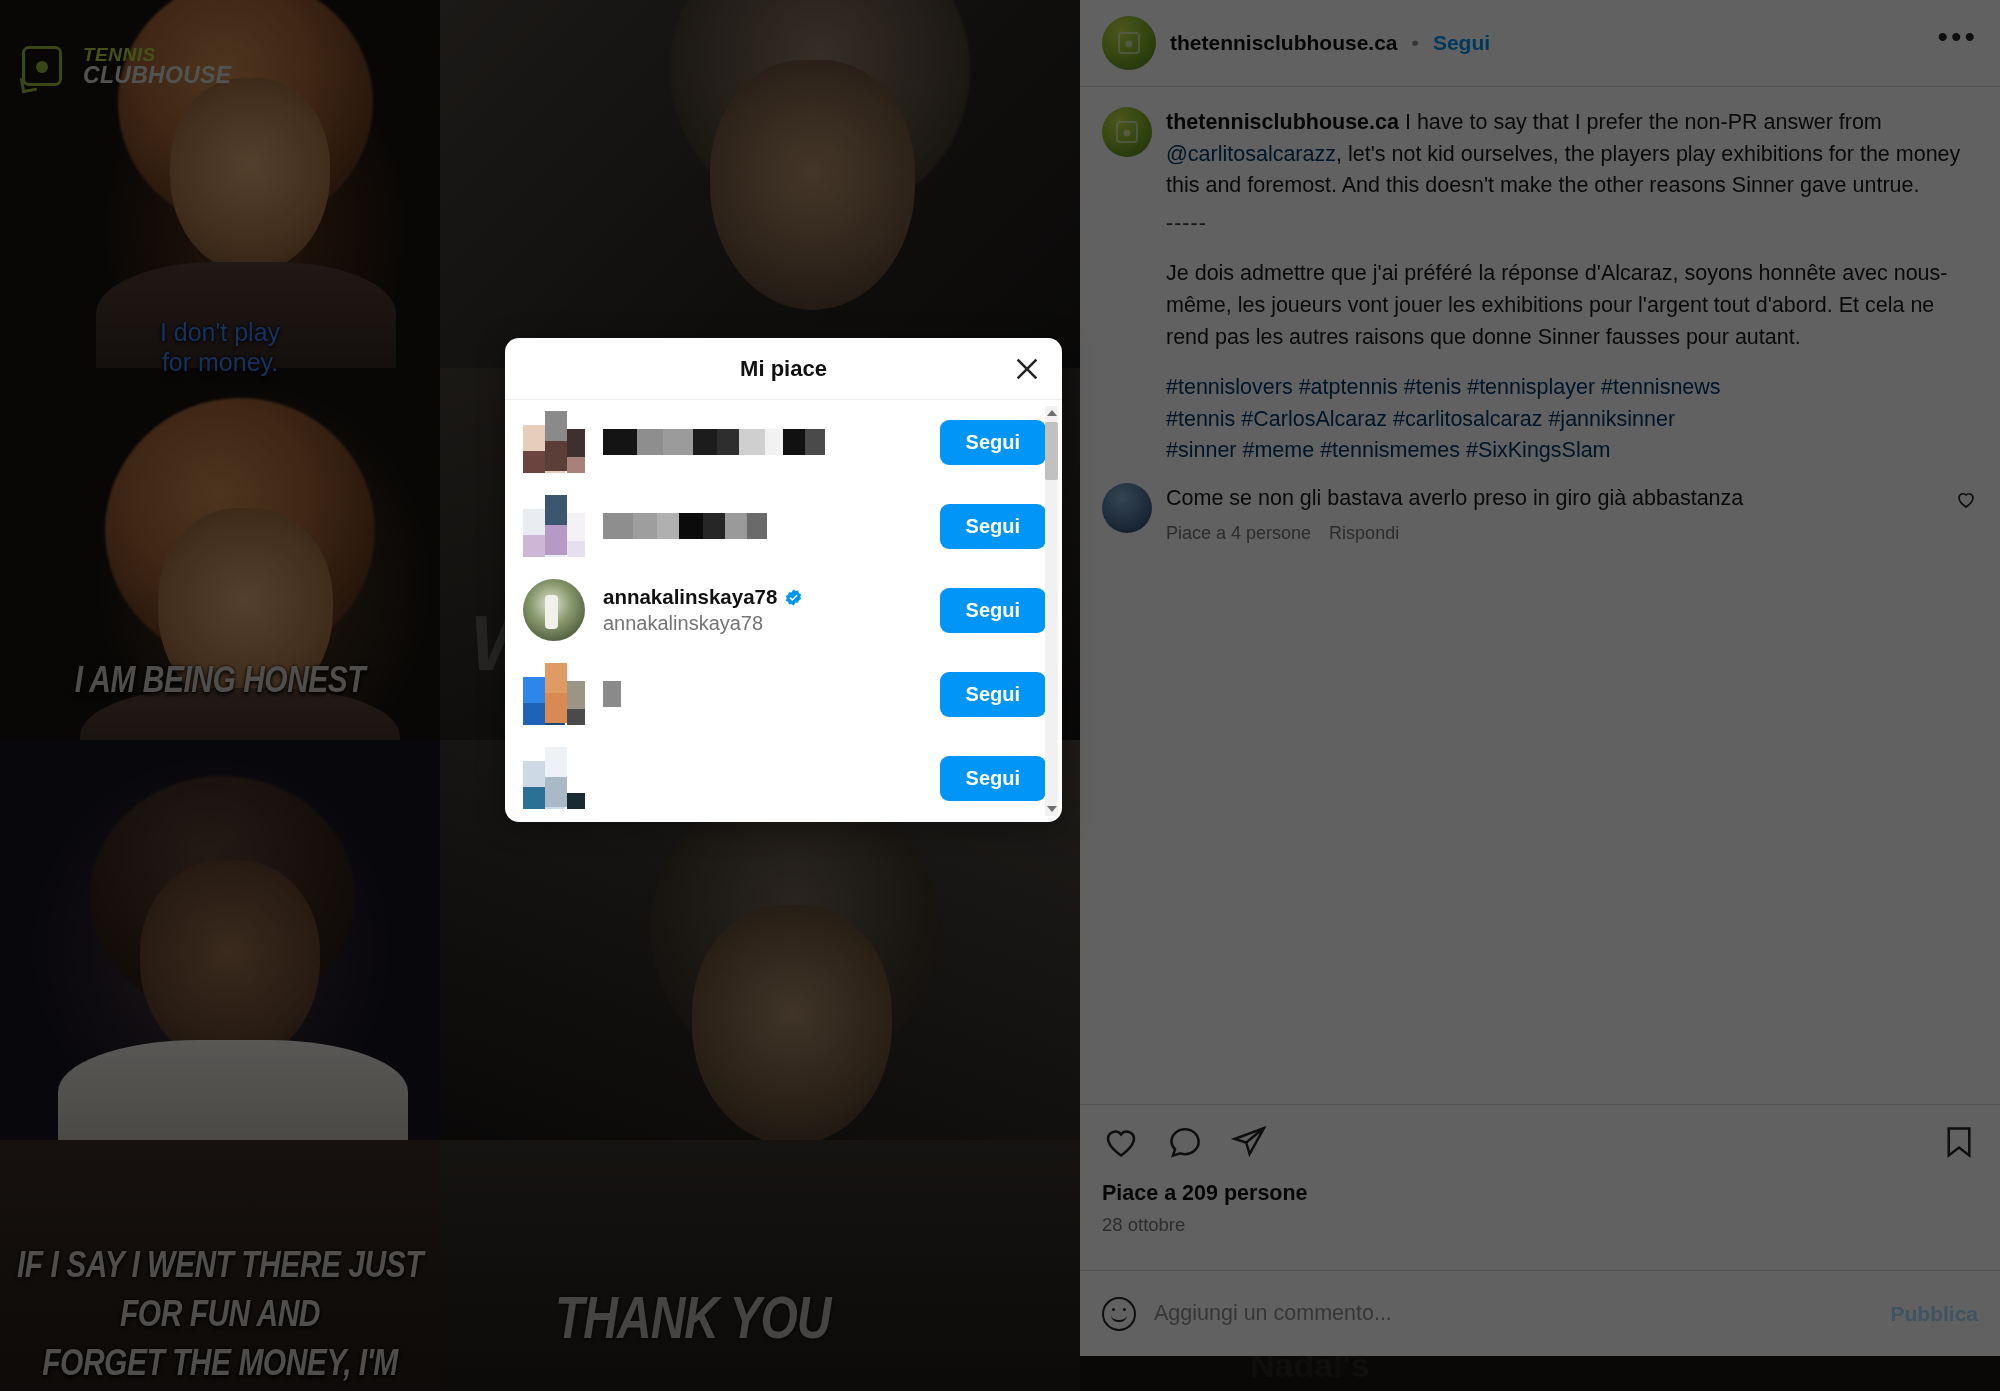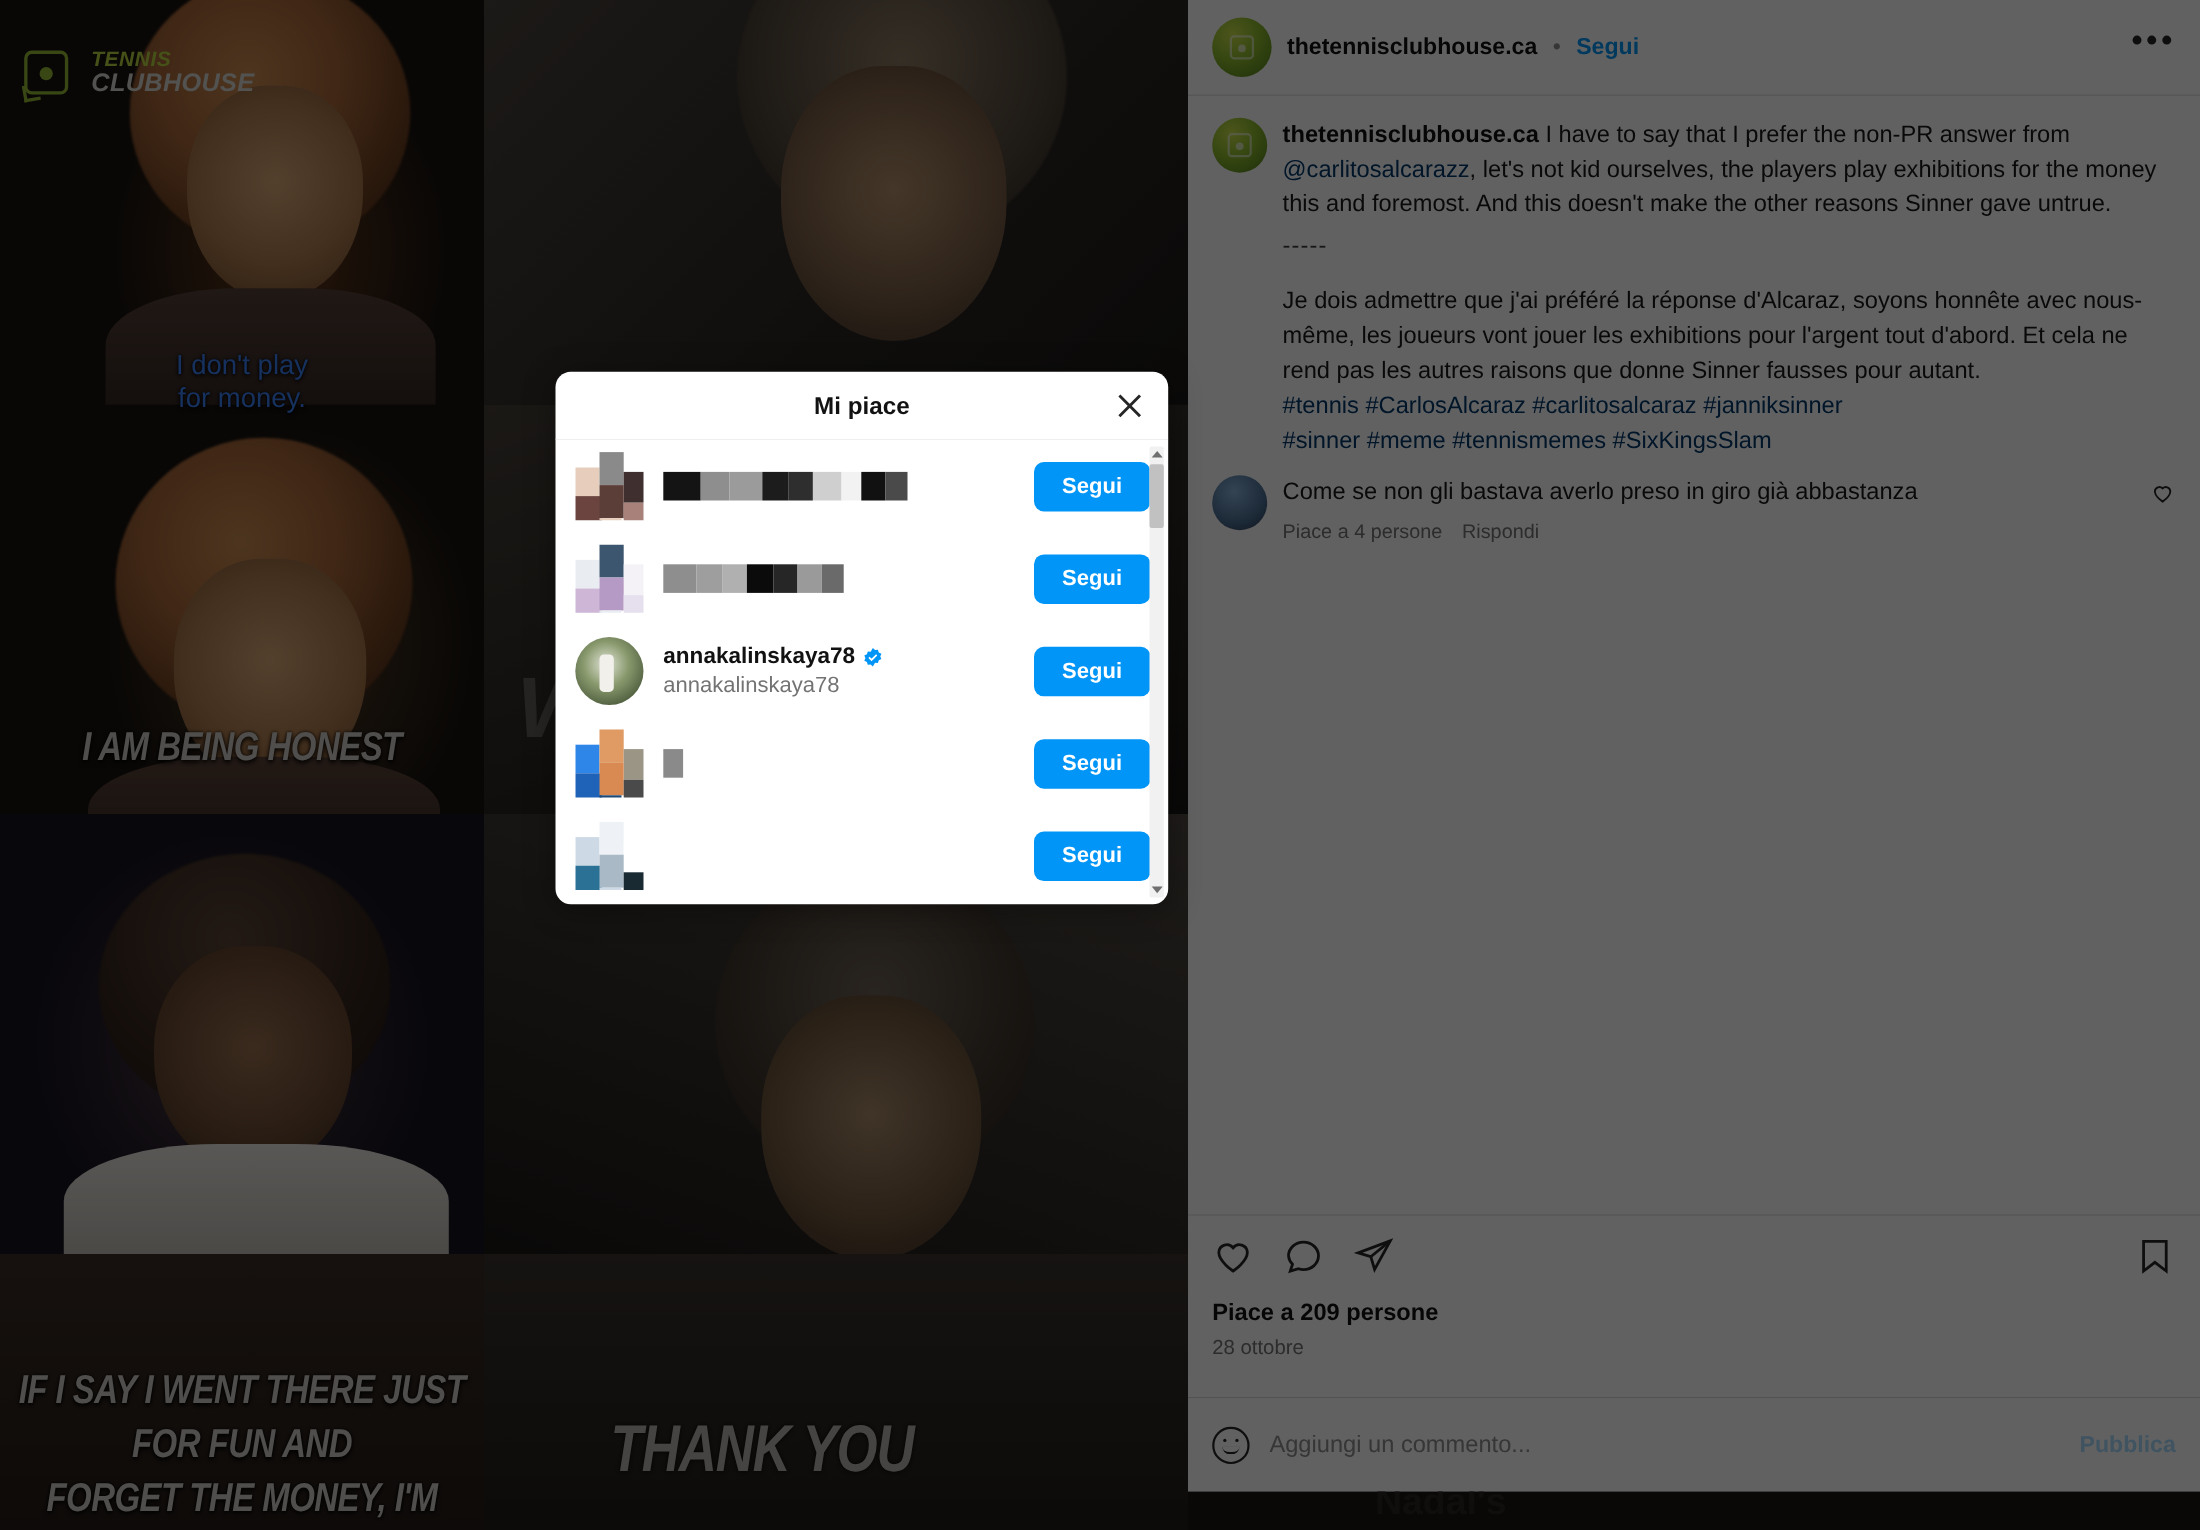--- a/index.html
+++ b/index.html
@@ -348,20 +348,21 @@
       <div class="avatar">
         <div class="glyph">
             <span></span>
           </div>
       </div>
       <div class="cap-text">
         <span class="uname">thetennisclubhouse.ca</span>
         <span>I have to say that I prefer the non-PR answer from </span><span class="mention">@carlitosalcarazz</span><span>, let's not kid ourselves, the players play exhibitions for the money this and foremost. And this doesn't make the other reasons Sinner gave untrue.</span>
         <div class="cap-sep">-----</div>
         <div class="cap-para">Je dois admettre que j'ai préféré la réponse d'Alcaraz, soyons honnête avec nous-même, les joueurs vont jouer les exhibitions pour l'argent tout d'abord. Et cela ne rend pas les autres raisons que donne Sinner fausses pour autant.</div>
+        <div class="cap-para tag">#tennislovers #atptennis #tenis #tennisplayer #tennisnews</div>
         <div class="tag">#tennis #CarlosAlcaraz #carlitosalcaraz #janniksinner</div>
         <div class="tag">#sinner #meme #tennismemes #SixKingsSlam</div>
       </div>
     </div>
 
     <div id="comment-row">
       <div class="avatar"></div>
       <div class="cm-body">
         <div class="cm-line">Come se non gli bastava averlo preso in giro già abbastanza</div>
         <div class="cm-meta">

